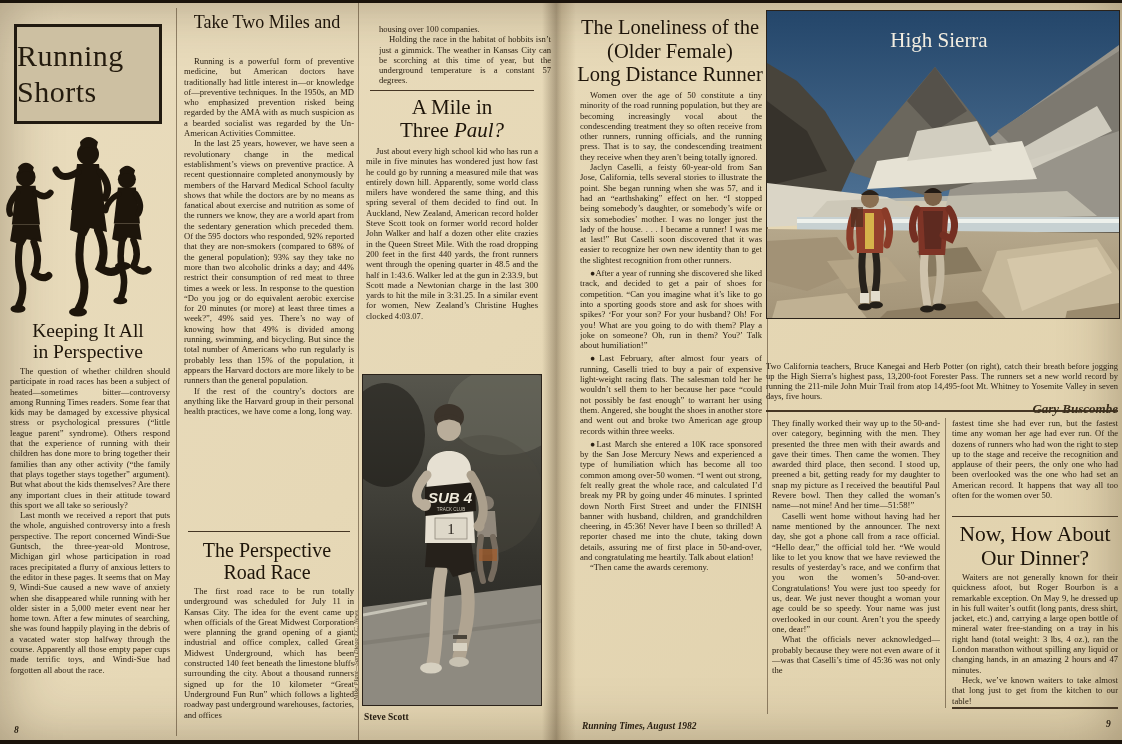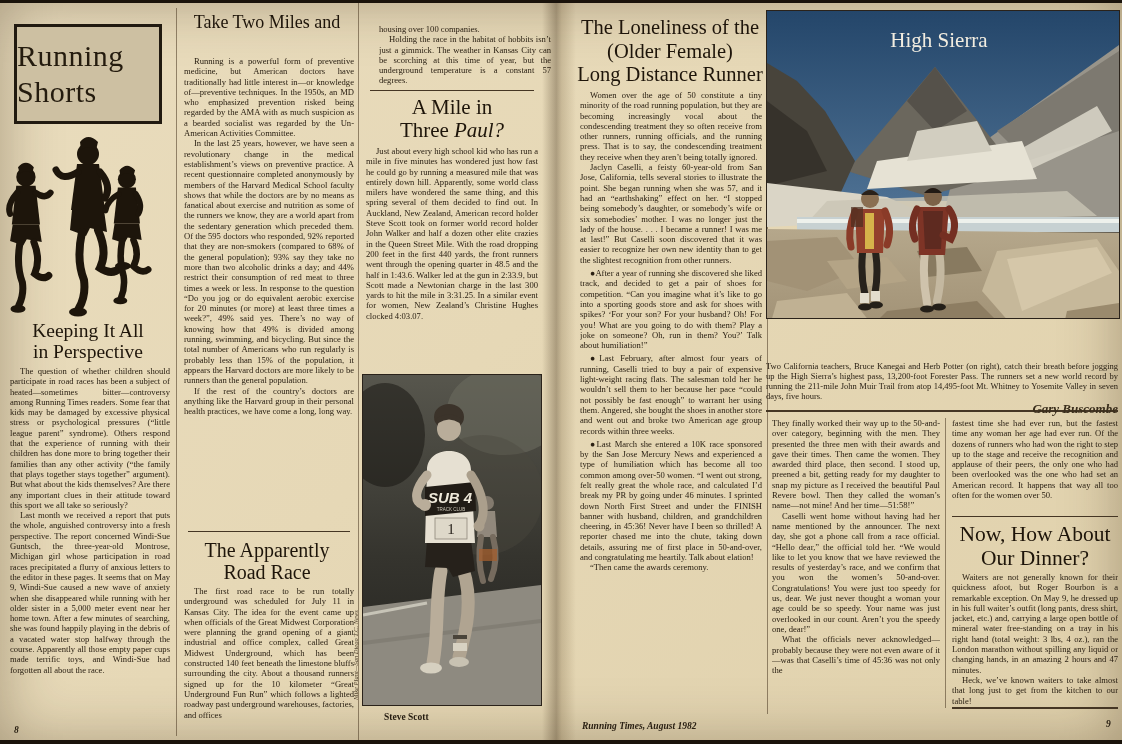--- a/index.html
+++ b/index.html
@@ -109,21 +109,21 @@
   <div class="headline" style="left:178px;top:12px;width:178px;font-size:18px;line-height:20px;">
     <div>Take Two Miles and</div>
   </div>
   <div class="body-col" style="left:184px;top:56px;width:170px;height:470px;">
     <p>Running is a powerful form of preventive medicine, but American doctors have traditionally had little interest in—or knowledge of—preventive techniques. In the 1950s, an MD who emphasized prevention risked being regarded by the AMA with as much suspicion as a bearded socialist was regarded by the Un-American Activities Committee.</p>
     <p>In the last 25 years, however, we have seen a revolutionary change in the medical establishment’s views on preventive practice. A recent questionnaire completed anonymously by members of the Harvard Medical School faculty shows that while the doctors are by no means as fanatical about exercise and nutrition as some of the runners we know, they are a world apart from the sedentary generation which preceded them. Of the 595 doctors who responded, 92% reported that they are non-smokers (compared to 68% of the general population); 93% say they take no more than two alcoholic drinks a day; and 44% restrict their consumption of red meat to three times a week or less. In response to the question “Do you jog or do equivalent aerobic exercise for 20 minutes (or more) at least three times a week?”, 49% said yes. There’s no way of knowing how that 49% is divided among running, swimming, and bicycling. But since the total number of Americans who run regularly is probably less than 15% of the population, it appears the Harvard doctors are more likely to be runners than the general population.</p>
     <p>If the rest of the country’s doctors are anything like the Harvard group in their personal health practices, we have come a long, long way.</p>
   </div>
   <div class="hrule" style="left:188px;top:531px;width:162px;"></div>
   <div class="headline" style="left:178px;top:539px;width:178px;font-size:20px;line-height:22px;">
-    <div>The Apparently</div>
+    <div>The Perspective</div>
     <div>Road Race</div>
   </div>
   <div class="body-col" style="left:184px;top:586px;width:170px;height:156px;">
     <p>The first road race to be run totally underground was scheduled for July 11 in Kansas City. The idea for the event came up when officials of the Great Midwest Corporation were planning the grand opening of a giant industrial and office complex, called Great Midwest Underground, which has been constructed 140 feet beneath the limestone bluffs surrounding the city. About a thousand runners signed up for the 10 kilometer “Great Underground Fun Run” which follows a lighted roadway past underground warehouses, factories, and offices</p>
   </div>
 
   <div class="vrule" style="left:358px;top:2px;height:740px;"></div>
 
   <div class="body-col" style="left:366px;top:24px;width:172px;height:78px;margin-left:13px;">
     <p class="noindent">housing over 100 companies.</p>
@@ -182,21 +182,21 @@
         <path d="M108,100 C120,118 124,138 116,150" stroke="#ab9f8c" stroke-width="9" fill="none" stroke-linecap="round"></path>
         <circle cx="116" cy="151" r="5.5" fill="#ab9f8c"></circle>
         <ellipse cx="86" cy="42" rx="15" ry="13" fill="#3b332a"></ellipse>
         <circle cx="86" cy="54" r="12" fill="#b9ad9a"></circle>
         <path d="M74,46 Q86,38 98,46" stroke="#3b332a" stroke-width="5" fill="none"></path>
         <ellipse cx="68" cy="293" rx="11" ry="5.5" fill="#d6d0c0"></ellipse>
         <ellipse cx="96" cy="287" rx="10" ry="5" fill="#c8c2b2"></ellipse>
       </g>
     </svg>
   </div>
-  <div class="photo-caption-bold" style="left:384px;top:712px;">Steve Scott</div>
+  <div class="photo-caption-bold" style="left:364px;top:712px;">Steve Scott</div>
 
   <div class="gutter"></div>
 
   <div class="headline" style="left:574px;top:16px;width:192px;font-size:20.5px;line-height:23.5px;">
     <div>The Loneliness of the</div>
     <div>(Older Female)</div>
     <div>Long Distance Runner</div>
   </div>
   <div class="body-col" style="left:580px;top:90px;width:182px;height:622px;">
     <p>Women over the age of 50 constitute a tiny minority of the road running population, but they are becoming increasingly vocal about the condescending treatment they so often receive from other runners, running officials, and the running press. That is to say, the condescending treatment they receive when they aren’t being totally ignored.</p>

